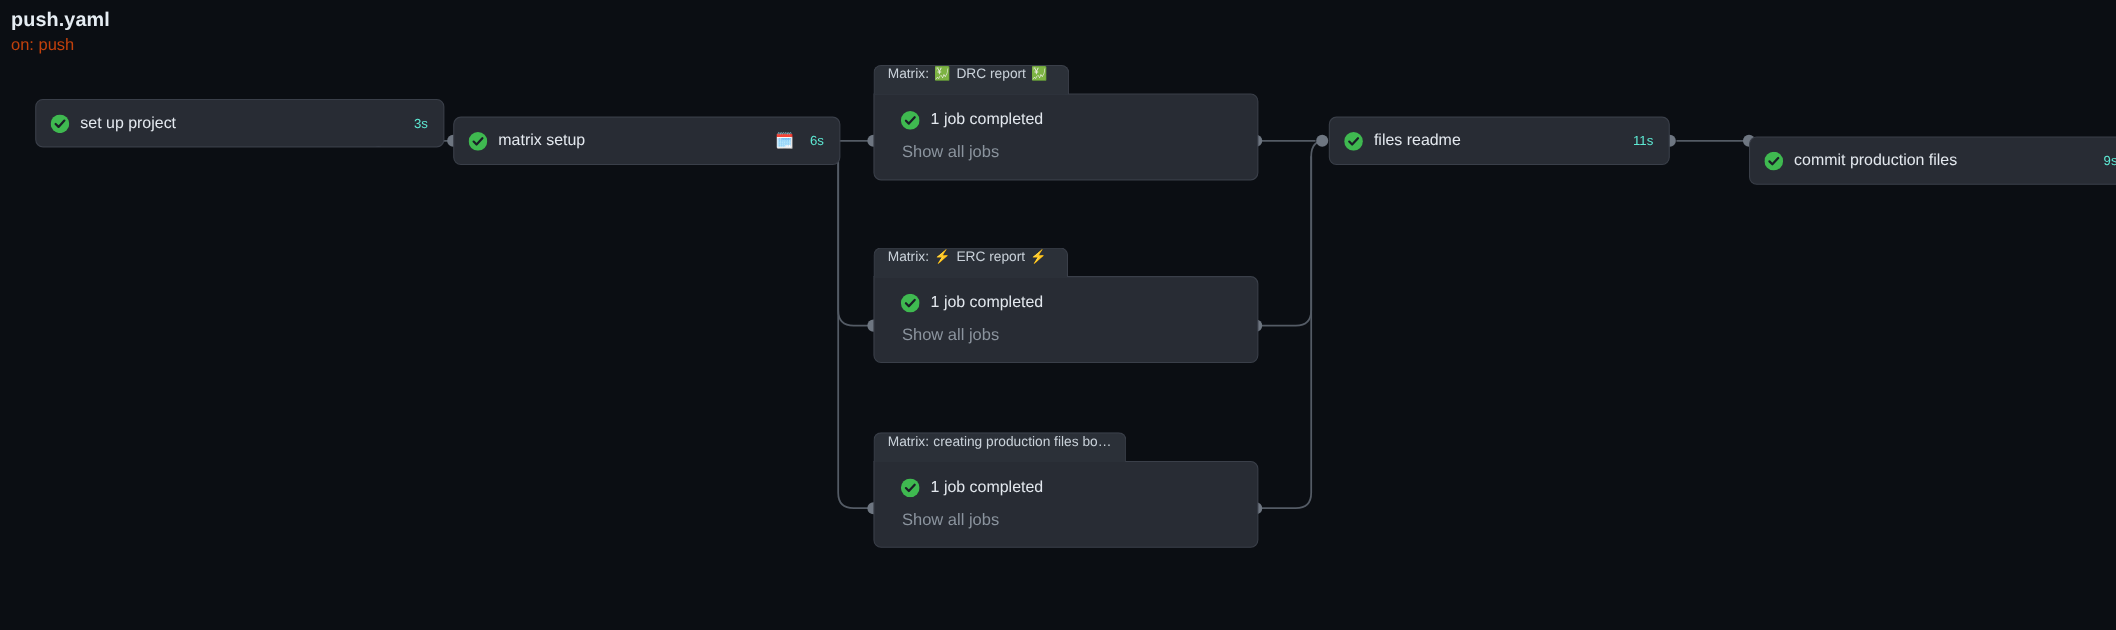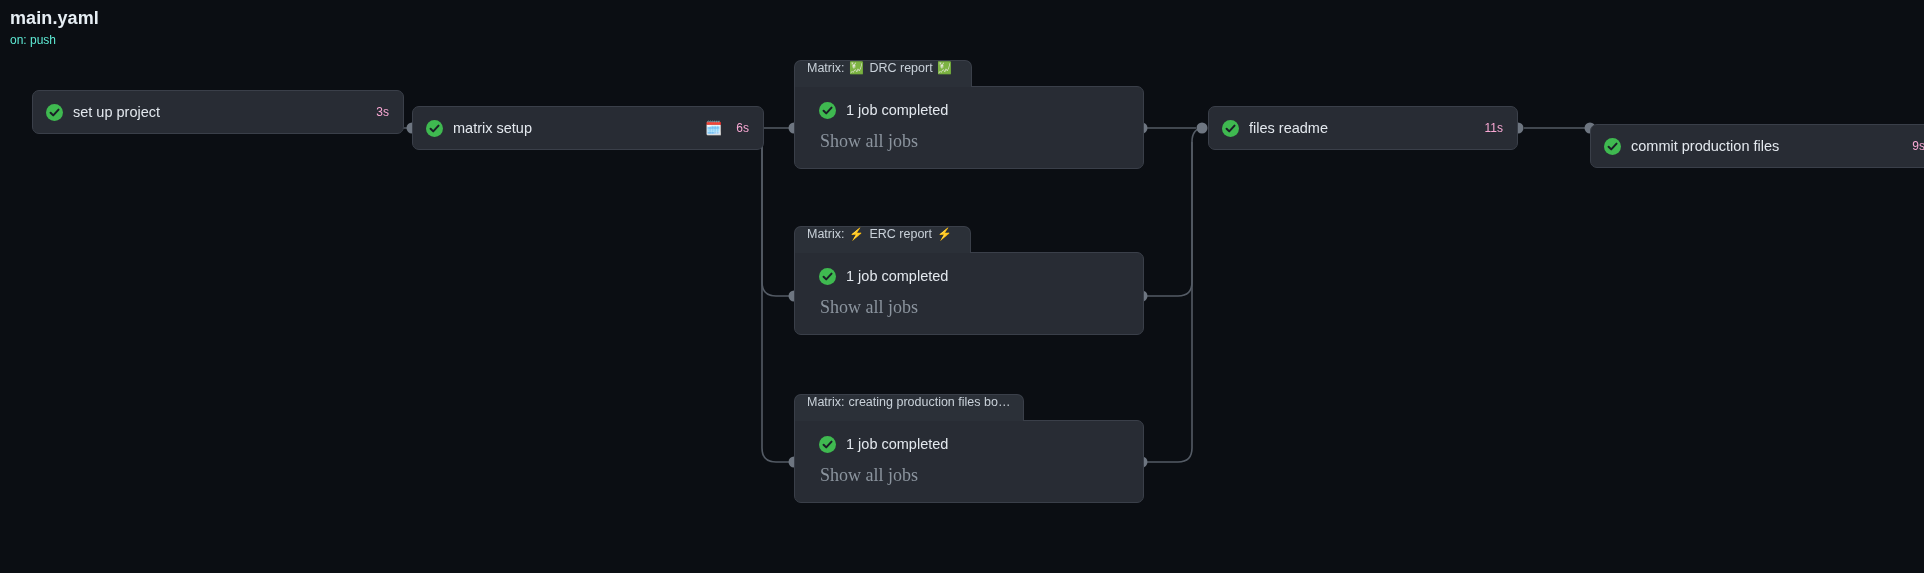--- a/index.html
+++ b/index.html
@@ -23,22 +23,22 @@
   
   .wf-header { position: absolute; left: 10px; top: 7px; }
   .wf-title {
     font-size: 18px;
     font-weight: bold;
     color: #e6edf3;
     letter-spacing: .1px;
     line-height: 22px;
   }
   .wf-trigger {
-    font-size: 12px;
-    color: #5eead4;
+    font-size: 15px;
+    color: #c2410c;
     line-height: 17px;
     margin-top: 3px;
   }
 
   
   #edges {
     position: absolute;
     left: 0; top: 0;
     width: 1924px; height: 573px;
     pointer-events: none;
@@ -72,21 +72,21 @@
   .node .check { margin-right: 10px; flex: 0 0 auto; display: flex; }
   .node .nlabel {
     font-size: 14.5px;
     color: #e3e8ee;
     white-space: nowrap;
     flex: 1 1 auto;
   }
   .node .nemoji { font-size: 14px; margin-left: 7px; }
   .node .ntime {
     font-size: 12px;
-    color: #f9a8d4;
+    color: #5eead4;
     margin-left: 14px;
     flex: 0 0 auto;
   }
 
   
   .mgroup { position: absolute; }
   .mtab {
     display: inline-flex;
     align-items: flex-start;
     height: 27px;
@@ -106,35 +106,34 @@
     background: #282c34;
     border: 1px solid #3a3f49;
     border-radius: 0 7px 7px 7px;
     padding: 15px 16px 16px 24px;
     margin-top: -1px;
   }
   .mstatus { display: flex; }
   .mstatus .check { margin-right: 10px; display: flex; }
   .mstatus .mtext { font-size: 14.5px; color: #e3e8ee; white-space: nowrap; }
   .mshow {
-    font-size: 18px;
+    font-size: 15px;
     color: #8b949e;
     margin-top: 12px;
     margin-left: 1px;
     white-space: nowrap;
-    font-family: Liberation Serif, serif;
   }
 </style>
 </head>
 <body>
 
 <div id="canvas">
 
   <div class="wf-header">
-    <div class="wf-title">main.yaml</div>
+    <div class="wf-title">push.yaml</div>
     <div class="wf-trigger">on: push</div>
   </div>
 
   <svg id="edges" viewBox="0 0 1924 573">
 
     <path d="M 350 128 L 408 128"></path>
 
     <path d="M 730 128 L 752 128 Q 762 128 762 140 L 762 448 Q 762 462 776 462 L 792 462"></path>
     <path d="M 762 140 L 762 282 Q 762 296 776 296 L 792 296"></path>
     <path d="M 730 128 L 792 128"></path>

